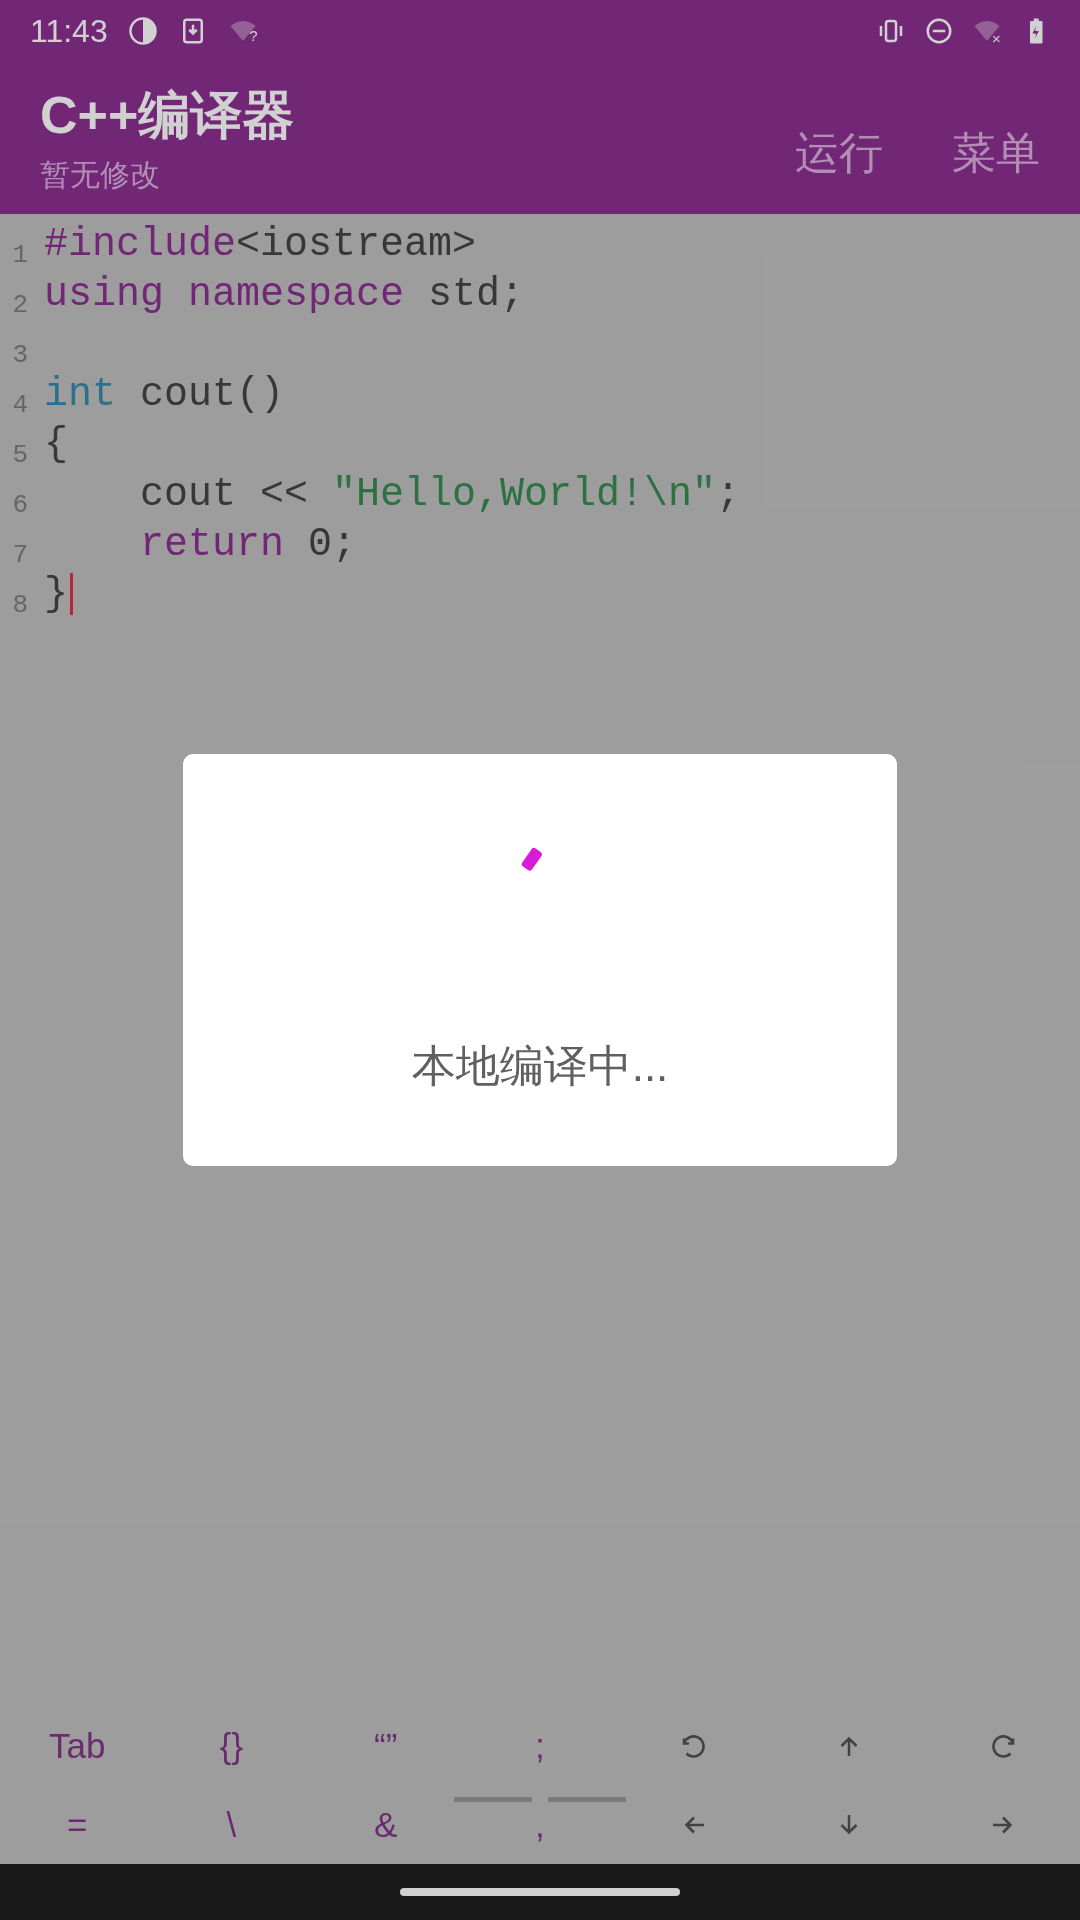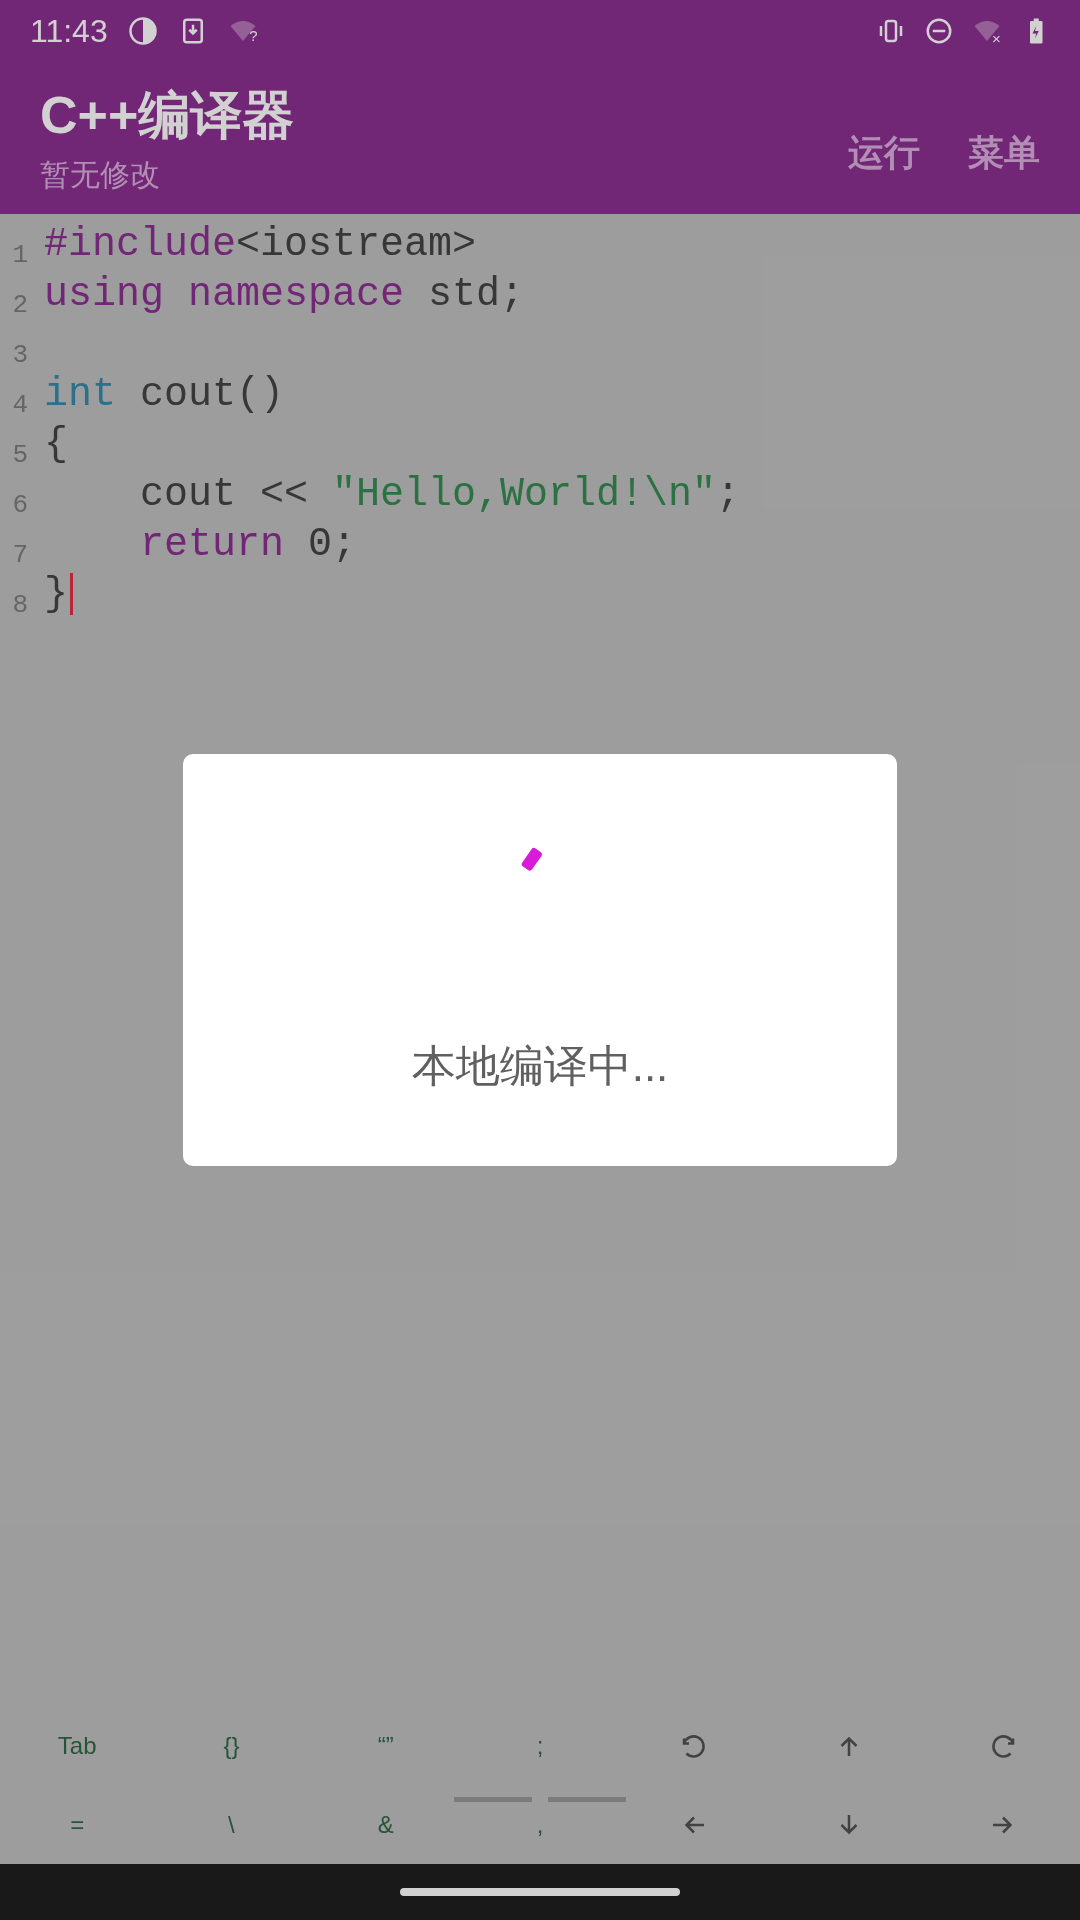--- a/index.html
+++ b/index.html
@@ -27,21 +27,21 @@
     .app-bar {
       height: 152px;
       background: #7b1381;
       display: flex;
       align-items: center;
       padding: 0 40px 0 40px;
     }
     .app-bar-left { flex: 1; }
     .app-title { color: #ffffff; font-size: 52px; font-weight: 700; }
     .app-subtitle { color: #d4a3d8; font-size: 30px; margin-top: 4px; }
-    .app-bar-actions { display: flex; gap: 48px; color: #d4a3d8; font-size: 36px; padding-top: 30px; font-weight: bold; }
+    .app-bar-actions { display: flex; gap: 69px; color: #d4a3d8; font-size: 44px; padding-top: 30px; }
     .editor-area {
       background: #b8b8b8;
       display: flex;
       font-family: 'Courier New', monospace;
       font-size: 40px;
       line-height: 50px;
       padding-top: 6px;
     }
     .gutter {
       width: 36px;
@@ -81,22 +81,22 @@
     }
     .kb-row {
       flex: 1;
       display: flex;
     }
     .kb-key {
       flex: 1;
       display: flex;
       align-items: center;
       justify-content: center;
-      font-size: 24px;
-      color: #14532d;
+      font-size: 35px;
+      color: #701a75;
     }
     .kb-key svg { width: 30px; height: 30px; }
     .bottom-nav {
       position: absolute;
       bottom: 0;
       left: 0;
       right: 0;
       height: 56px;
       background: #000000;
       display: flex;

